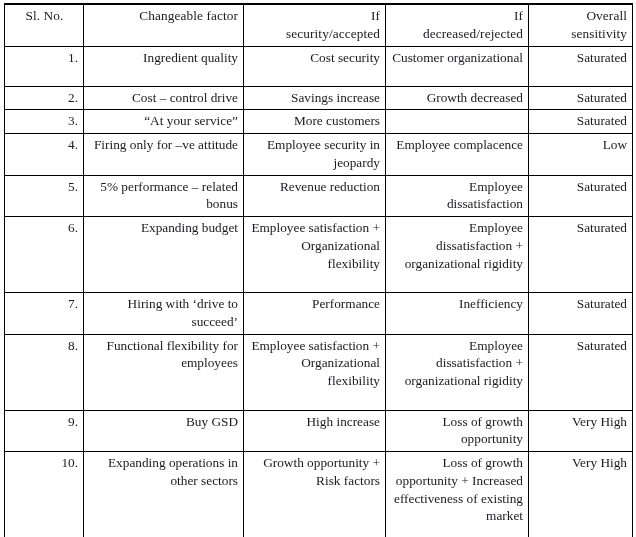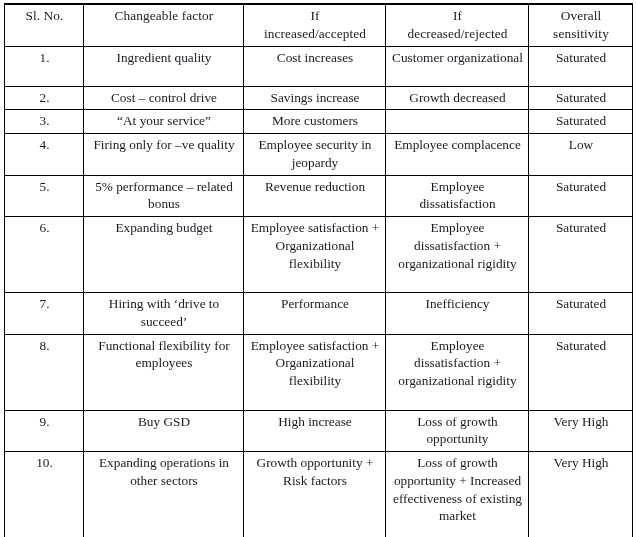--- a/index.html
+++ b/index.html
@@ -25,21 +25,21 @@
     width: 629px;
     table-layout: fixed;
     font-size: 13.3px;
     line-height: 1.335;
   }
   table.sensitivity-table td,
   table.sensitivity-table th {
     border: 1px solid #000000;
     padding: 2px 5px 3px 6px;
     vertical-align: top;
-    text-align: center;
+    text-align: right;
     font-weight: normal;
     overflow: hidden;
   }
   
   col.c-sl      { width: 79px; }
   col.c-factor  { width: 160px; }
   col.c-inc     { width: 142px; }
   col.c-dec     { width: 143px; }
   col.c-overall { width: 104px; }
 
@@ -83,57 +83,57 @@
       <col class="c-inc">
       <col class="c-dec">
       <col class="c-overall">
     </colgroup>
     <thead>
       <tr>
         <th class="th-sl">Sl. No.</th>
         <th>Changeable factor</th>
         <th>
           <span>If</span><br>
-          <span>increased/accepted</span>
+          <span>security/accepted</span>
         </th>
         <th>
           <span>If</span><br>
           <span>decreased/rejected</span>
         </th>
         <th>
           <span>Overall</span><br>
           <span>sensitivity</span>
         </th>
       </tr>
     </thead>
     <tbody id="table-body">
         <tr class="row-tall-1">
           <td class="cell-sl">1.</td>
           <td>Ingredient quality</td>
-          <td>Cost increases</td>
+          <td>Cost security</td>
           <td>Customer organizational</td>
           <td>Saturated</td>
         </tr>
         <tr class="row-short">
           <td class="cell-sl">2.</td>
           <td>Cost – control drive</td>
           <td>Savings increase</td>
           <td>Growth decreased</td>
           <td>Saturated</td>
         </tr>
         <tr class="row-short">
           <td class="cell-sl">3.</td>
           <td>“At your service”</td>
           <td>More customers</td>
           <td></td>
           <td>Saturated</td>
         </tr>
         <tr class="row-tall-2">
           <td class="cell-sl">4.</td>
-          <td>Firing only for –ve quality</td>
+          <td>Firing only for –ve attitude</td>
           <td>Employee security in jeopardy</td>
           <td>Employee complacence</td>
           <td>Low</td>
         </tr>
         <tr class="row-tall-2">
           <td class="cell-sl">5.</td>
           <td>5% performance – related bonus</td>
           <td>Revenue reduction</td>
           <td>Employee dissatisfaction</td>
           <td>Saturated</td>

